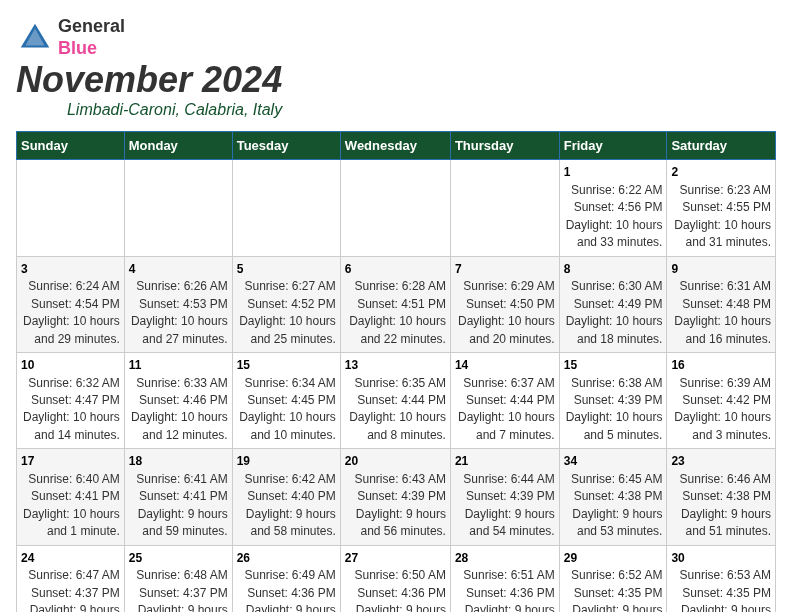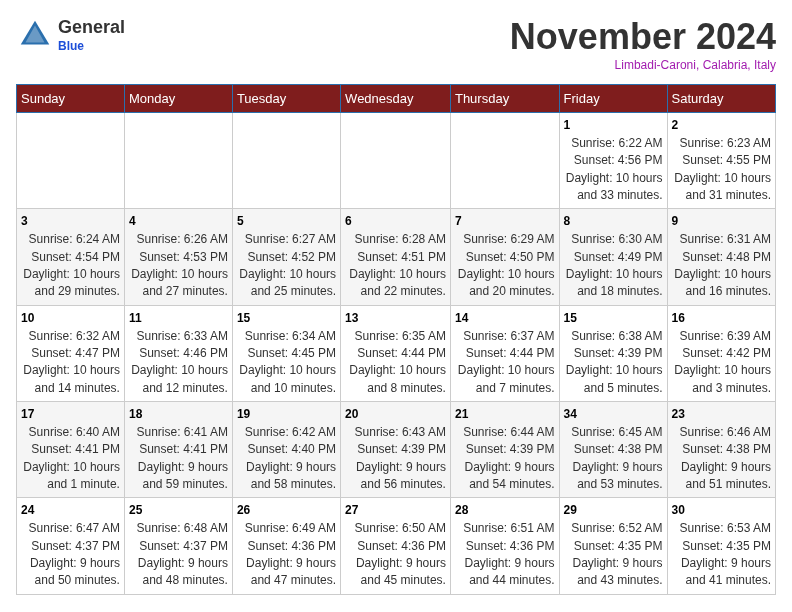--- a/index.html
+++ b/index.html
@@ -8,20 +8,21 @@
       background: #fff;
       width: 792px;
       min-height: 612px;
       padding: 16px;
     }
     .header-area {
       display: flex;
       justify-content: space-between;
       align-items: flex-start;
       margin-bottom: 12px;
+      flex-direction: column;
     }
     .logo-wrapper {
       display: flex;
       align-items: center;
       gap: 4px;
     }
     .logo-svg {
       width: 38px;
       height: 38px;
     }
@@ -29,49 +30,50 @@
       display: flex;
       flex-direction: column;
     }
     .logo-general {
       font-size: 18px;
       font-weight: bold;
       color: #333;
       line-height: 1.2;
     }
     .logo-blue {
-      font-size: 12px;
-      font-weight: bold;
-      color: #1d4ed8;
+      font-size: 18px;
+      font-weight: bold;
+      color: #ec4899;
       line-height: 1.2;
     }
     .title-area {
       text-align: right;
+      font-style: italic;
     }
     .month-title {
       font-size: 36px;
       font-weight: bold;
       color: #333;
     }
     .location-title {
-      font-size: 12px;
-      color: #a21caf;
+      font-size: 16px;
+      color: #14532d;
     }
     .calendar-table {
       width: 100%;
       border-collapse: collapse;
       font-size: 11px;
     }
     .calendar-table thead tr th {
-      background-color: #7f1d1d;
+      background-color: #14532d;
       color: #fff;
       padding: 6px 4px;
       text-align: left;
       font-size: 13px;
-      font-weight: normal;
+      font-weight: bold;
       border: 1px solid #2a6fad;
     }
     .calendar-table tbody tr td {
       vertical-align: top;
       border: 1px solid #ccc;
       padding: 4px;
       width: 113px;
       height: 80px;
       font-size: 10.5px;
       line-height: 1.4;

